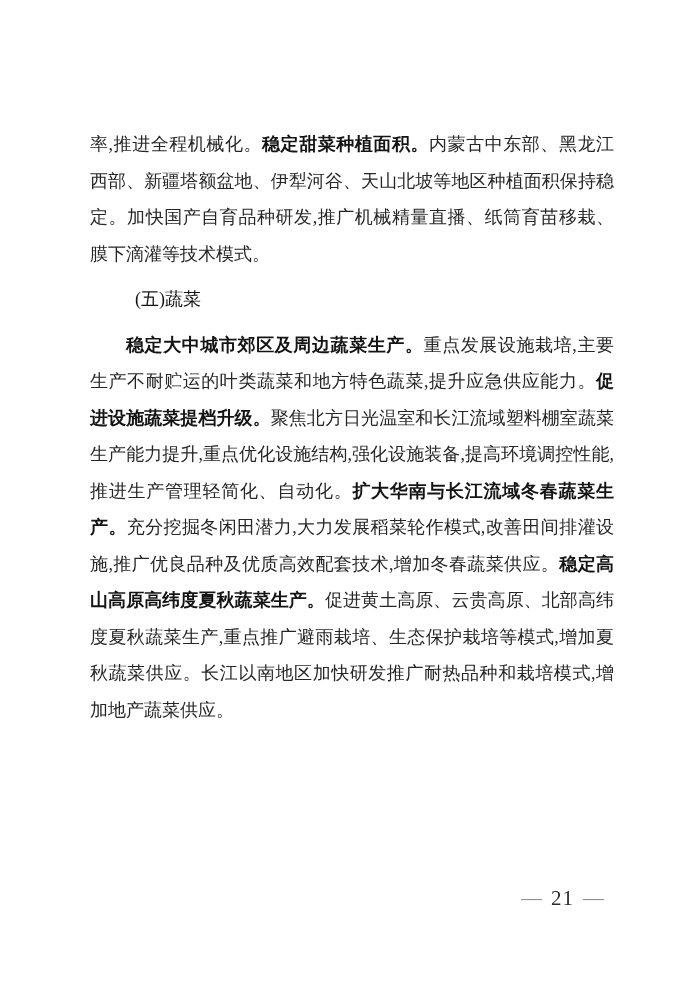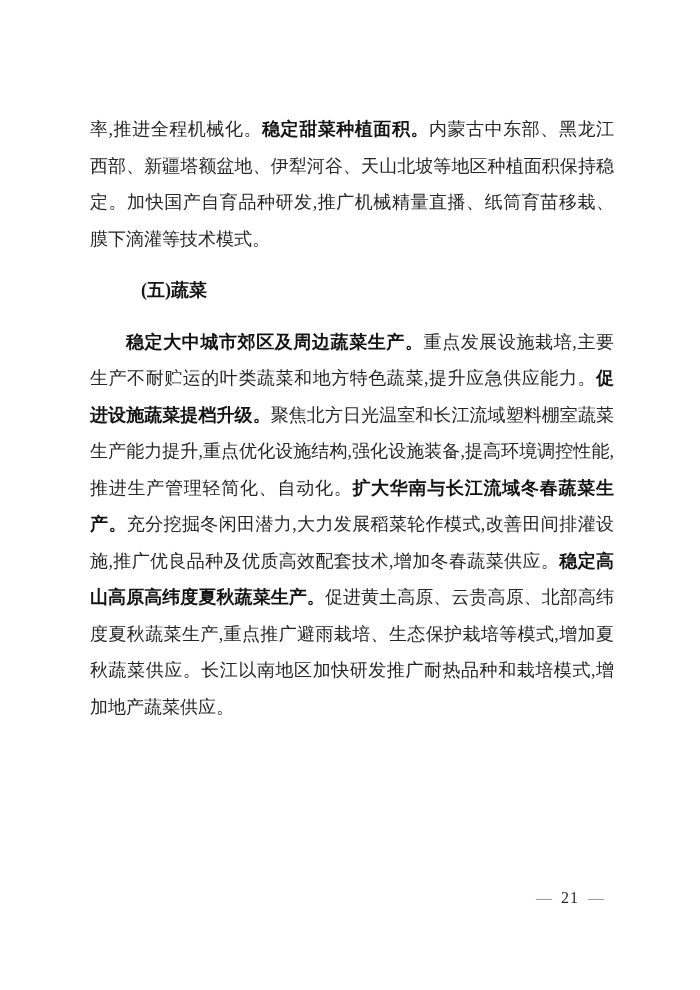--- a/index.html
+++ b/index.html
@@ -8,44 +8,44 @@
     width: 700px;
     height: 990px;
     background: #ffffff;
     font-family: "Liberation Serif", "DejaVu Serif", serif;
     color: #262626;
     overflow: hidden;
   }
   .text-block {
     position: absolute;
     left: 90px;
-    top: 111px;
+    top: 126px;
     width: 524px;
     font-size: 18px;
     line-height: 36.5px;
     text-align: justify;
     text-justify: inter-character;
   }
   .para { margin: 0; padding: 0; }
   .para.indent { text-indent: 2em; }
   .heading {
-    margin: 15px;
+    margin: 9px;
     padding: 0;
     font-size: 18px;
     line-height: 36.5px;
-    font-weight: bold;
+    font-weight: normal;
     text-indent: 2em;
     color: #141414;
   }
   .seg-bold { font-weight: bold; color: #141414; }
   .footer {
     position: absolute;
     top: 886px;
     right: 96px;
-    font-size: 16px;
+    font-size: 21px;
     line-height: 24px;
     color: #2b2b2b;
     white-space: nowrap;
   }
   .footer .dash { color: #8d8d8d; }
   .footer .num { margin: 0 9px; letter-spacing: 1px; }
 </style>
 </head>
 <body>
 

